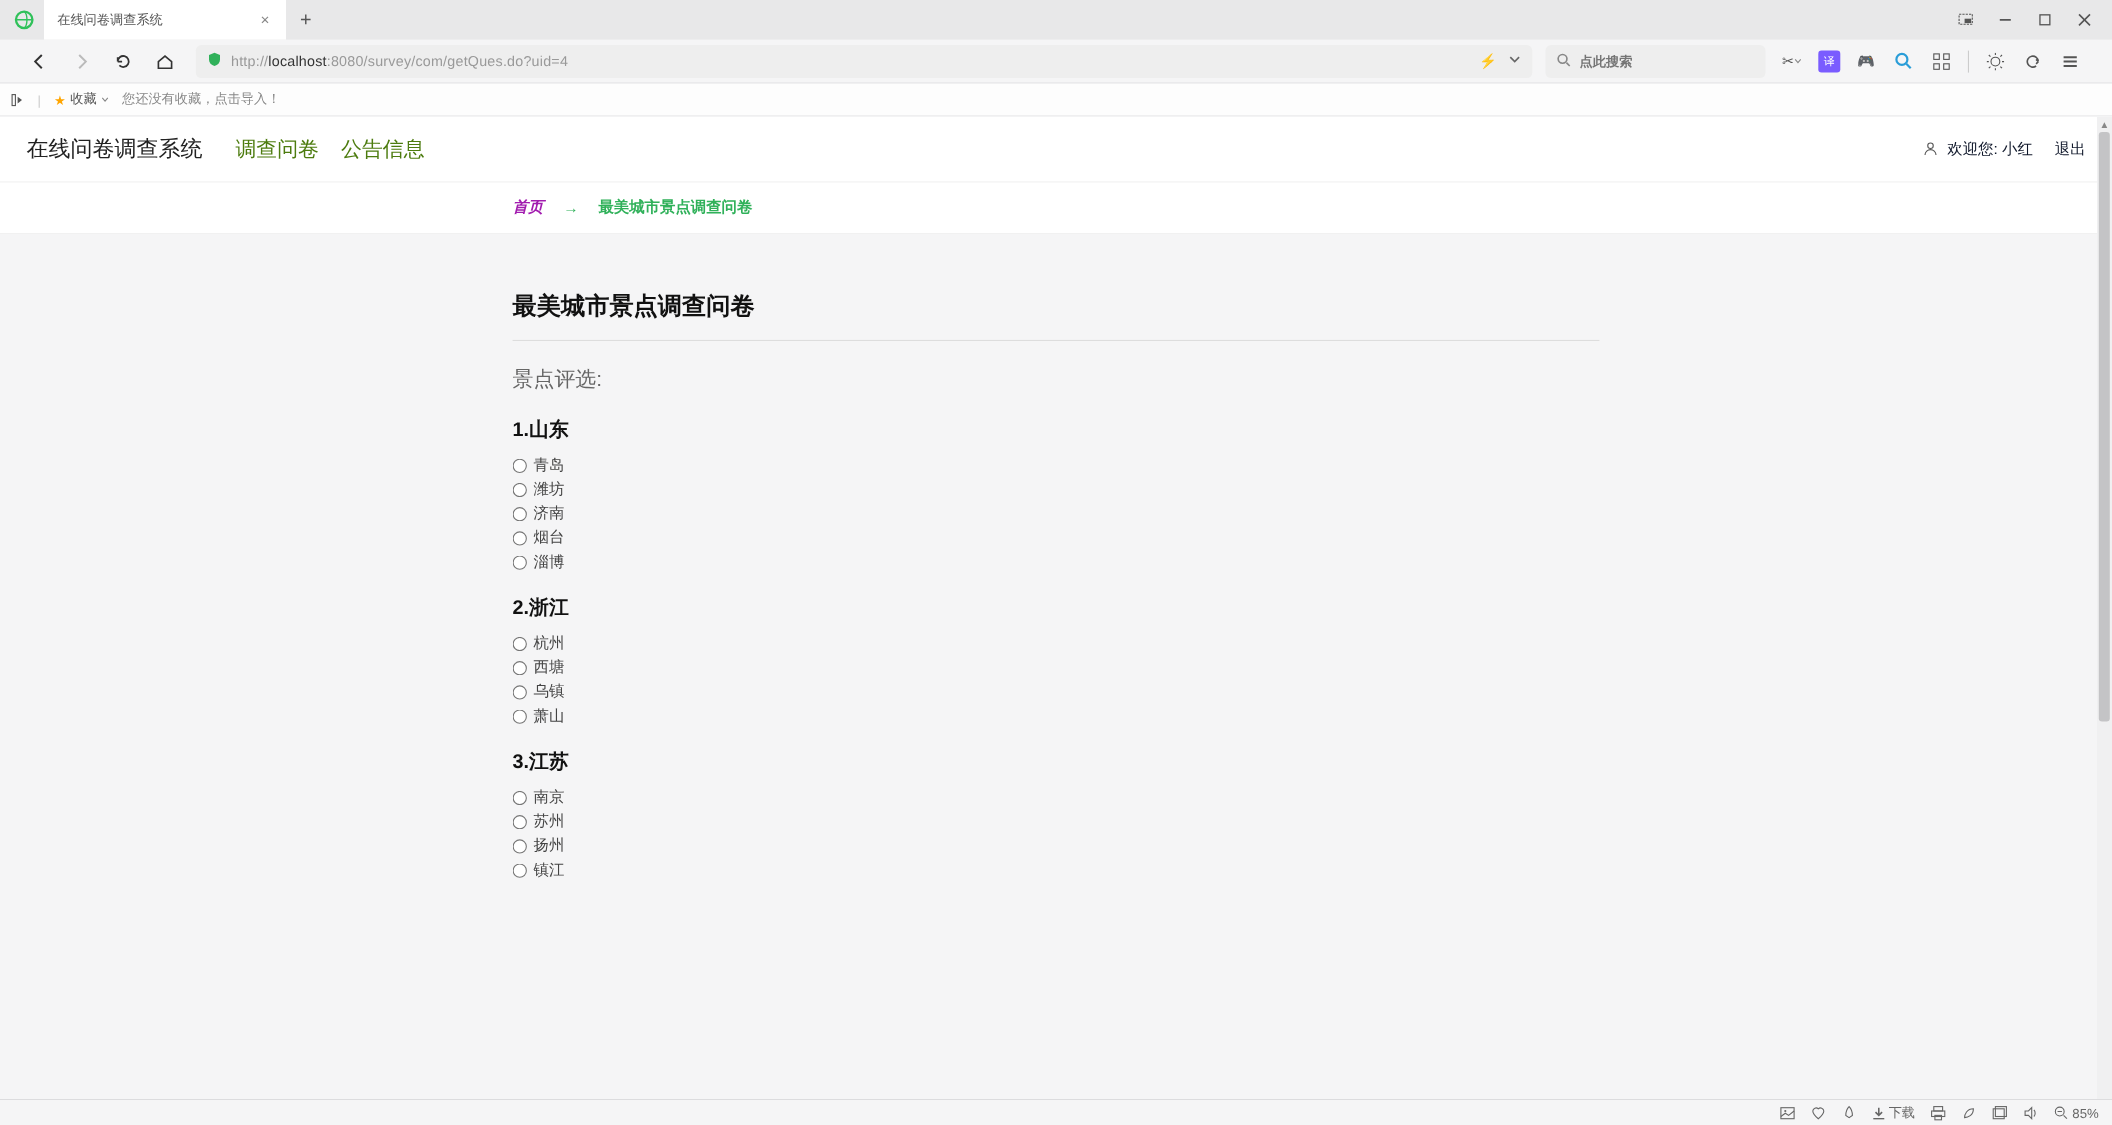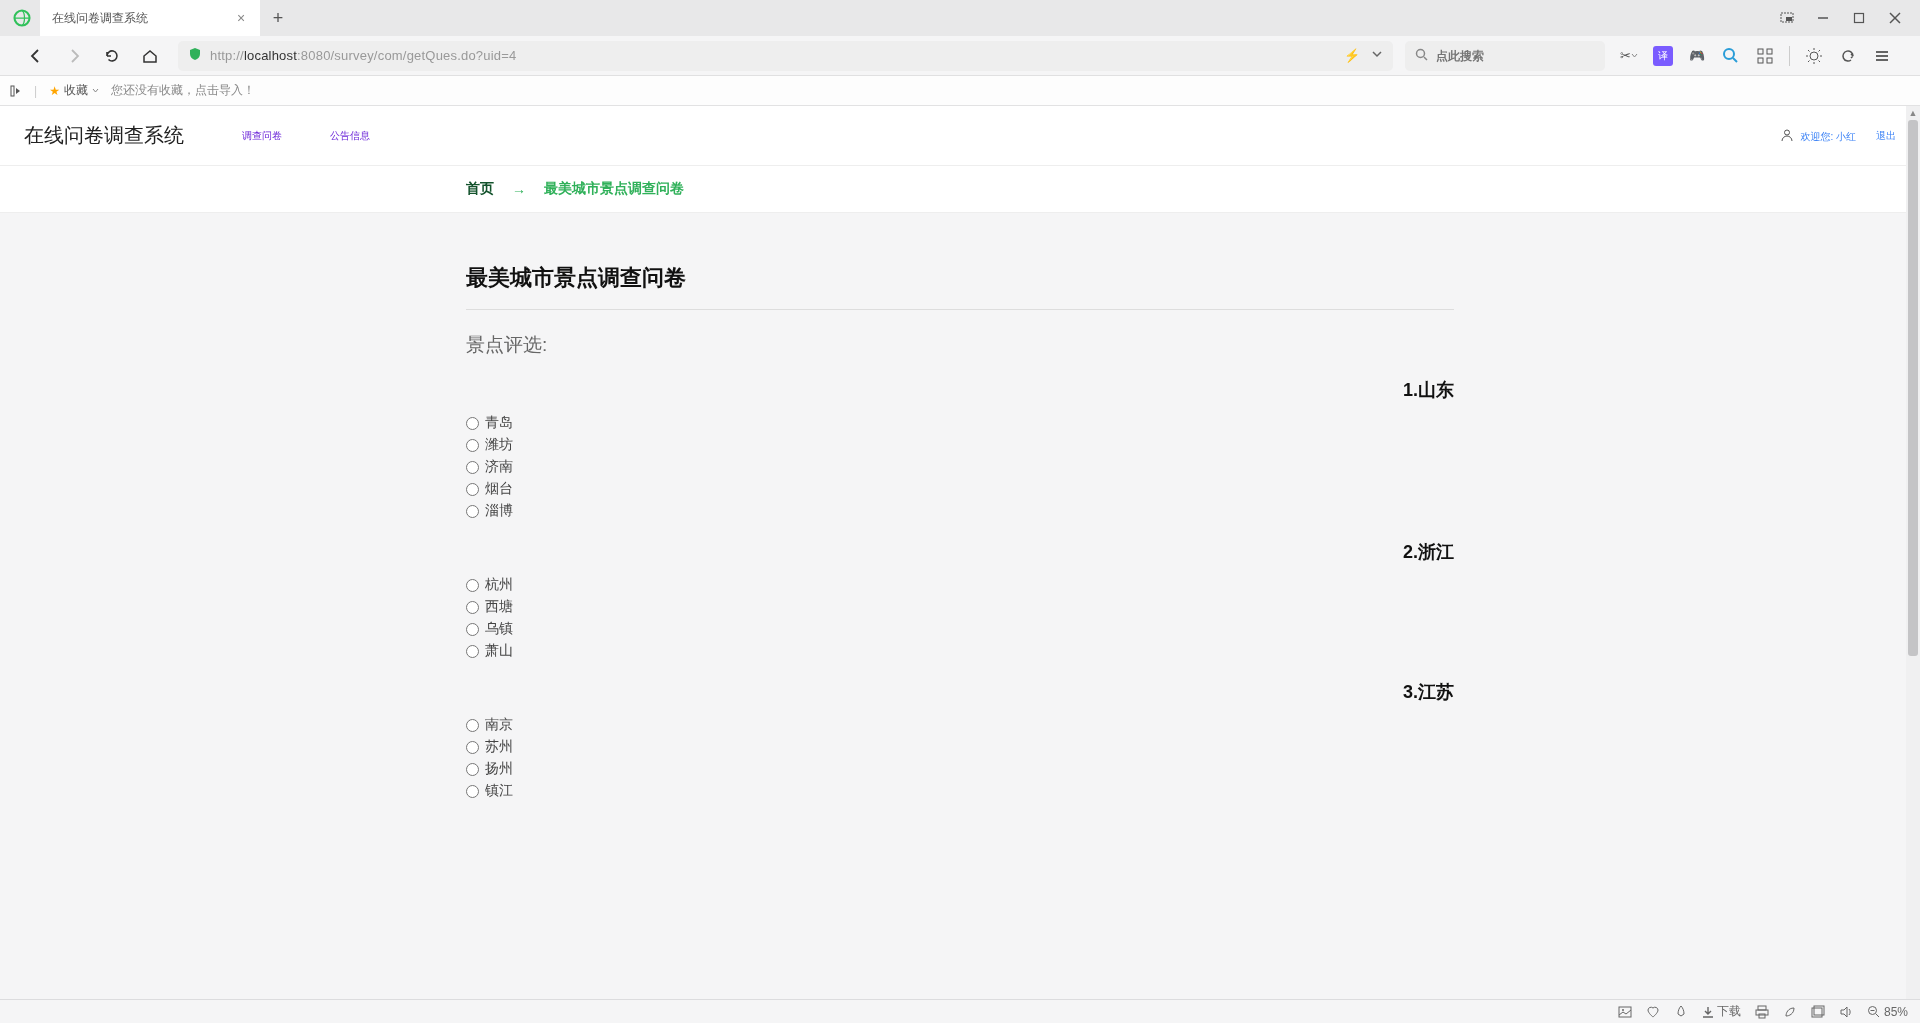--- a/index.html
+++ b/index.html
@@ -162,39 +162,39 @@
     .page-header {
       height: 60px;
       background: #fff;
       border-bottom: 1px solid #eee;
       display: flex;
       align-items: center;
       padding: 0 24px;
     }
     .site-title { font-size: 20px; font-weight: 500; color: #222; margin-right: 30px; }
     .nav-links { display: flex; gap: 20px; }
-    .nav-links a { color: #6d28d9; font-size: 10px; text-decoration: none; margin-left: 28px; }
-    .user-area { margin-left: auto; display: flex; align-items: center; gap: 20px; color: #3b82f6; font-size: 10px; }
+    .nav-links a { color: #4d7c0f; font-size: 19px; text-decoration: none; }
+    .user-area { margin-left: auto; display: flex; align-items: center; gap: 20px; color: #0f172a; font-size: 14px; }
     .user-area .user-icon { margin-right: 4px; }
     .logout { cursor: pointer; }
     
     .breadcrumb-wrap {
       background: #fff;
       padding: 14px 0;
       border-bottom: 1px solid #eee;
     }
     .breadcrumb {
       width: 988px;
       margin: 0 auto;
       display: flex;
       align-items: center;
       gap: 18px;
       font-size: 14px;
     }
-    .breadcrumb .home { color: #14532d; font-weight: 600; }
+    .breadcrumb .home { color: #a21caf; font-weight: 600; font-style: italic; }
     .breadcrumb .arrow { color: #30b15a; }
     .breadcrumb .current { color: #30b15a; font-weight: 600; }
     
     .content-scroll {
       overflow-y: auto;
       height: calc(100vh - 36px - 40px - 30px - 60px - 48px - 24px);
       padding: 50px 0 30px;
     }
     .survey {
       width: 988px;
@@ -208,21 +208,21 @@
       border-bottom: 1px solid #ddd;
       margin-bottom: 22px;
     }
     .survey-subtitle {
       font-size: 19px;
       color: #666;
       margin-bottom: 20px;
       font-weight: 400;
     }
     .question { margin-bottom: 18px; }
-    .q-title { font-size: 18px; font-weight: 700; color: #111; margin-bottom: 10px; text-align: right; }
+    .q-title { font-size: 18px; font-weight: 700; color: #111; margin-bottom: 10px; }
     .option {
       display: flex;
       align-items: center;
       gap: 6px;
       padding: 2px 0;
       font-size: 14px;
       color: #444;
     }
     .option input[type=radio] { margin:0; }
     

